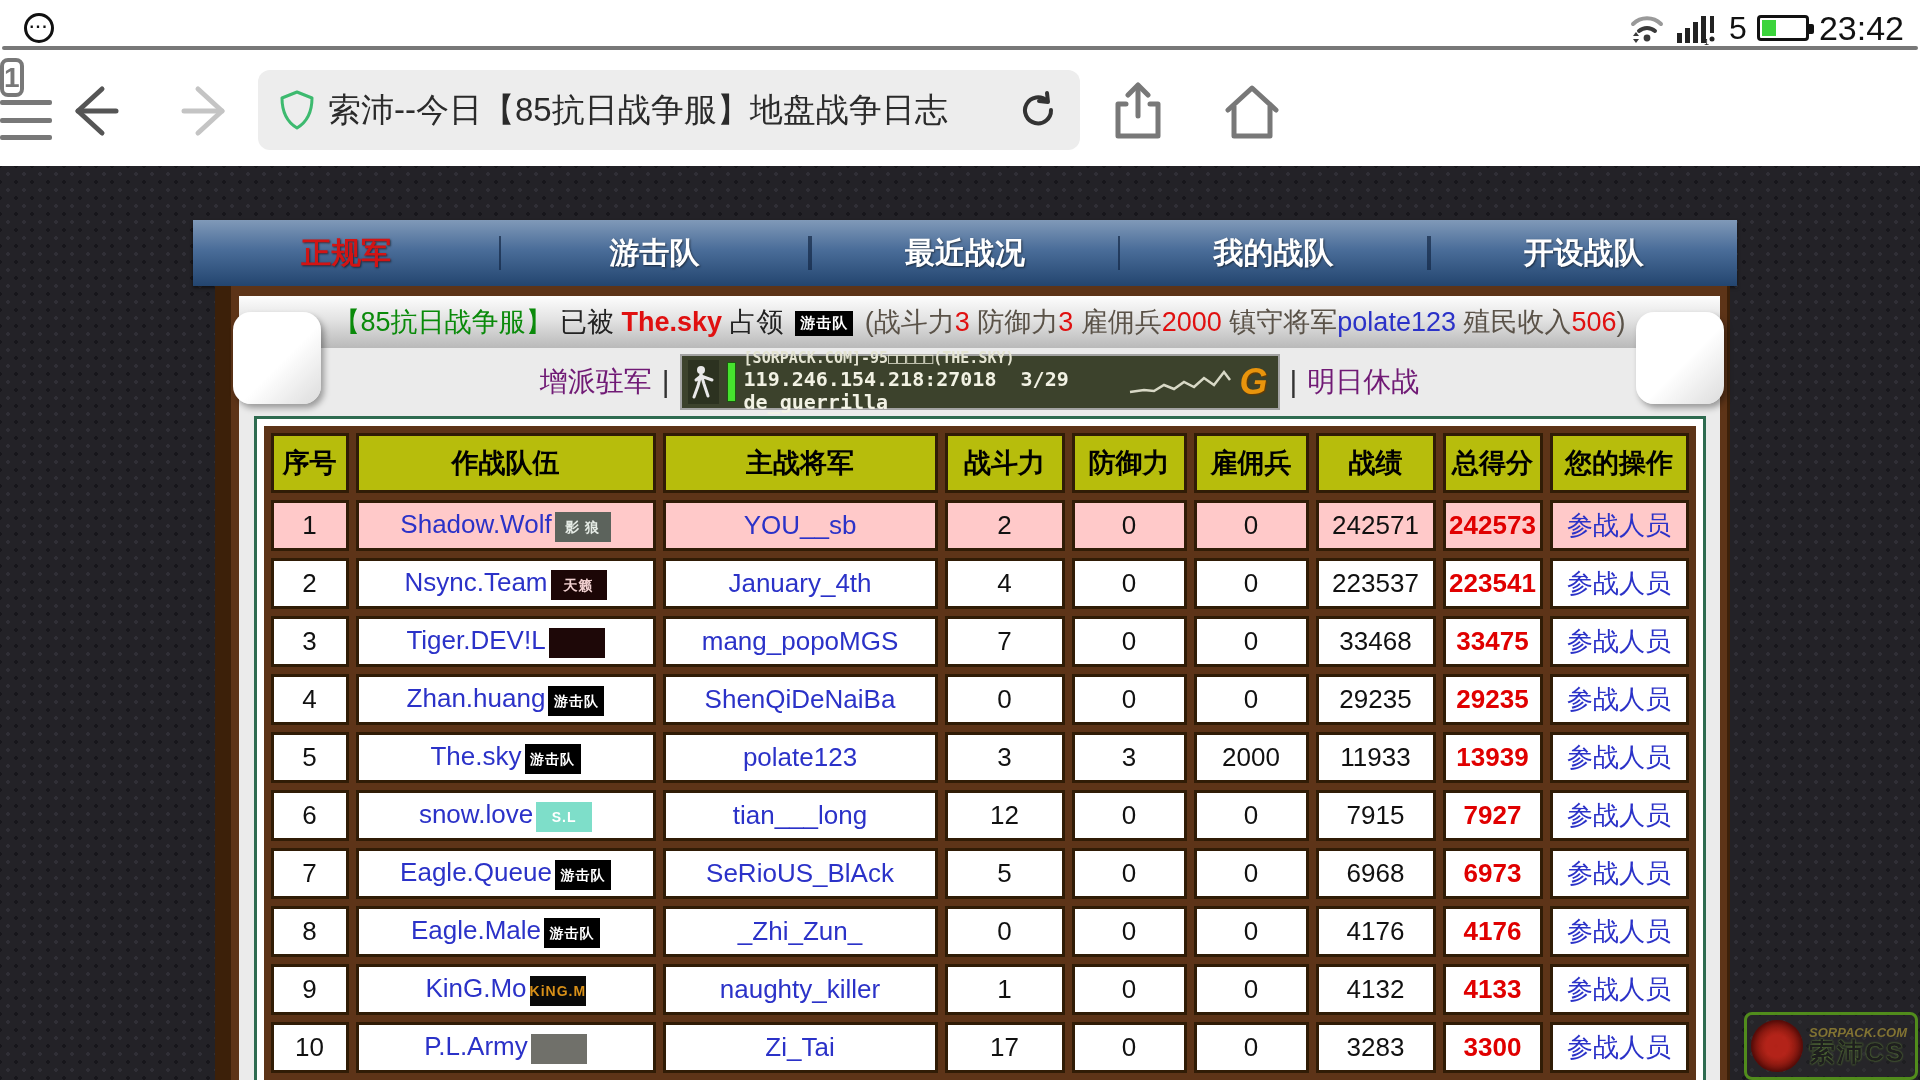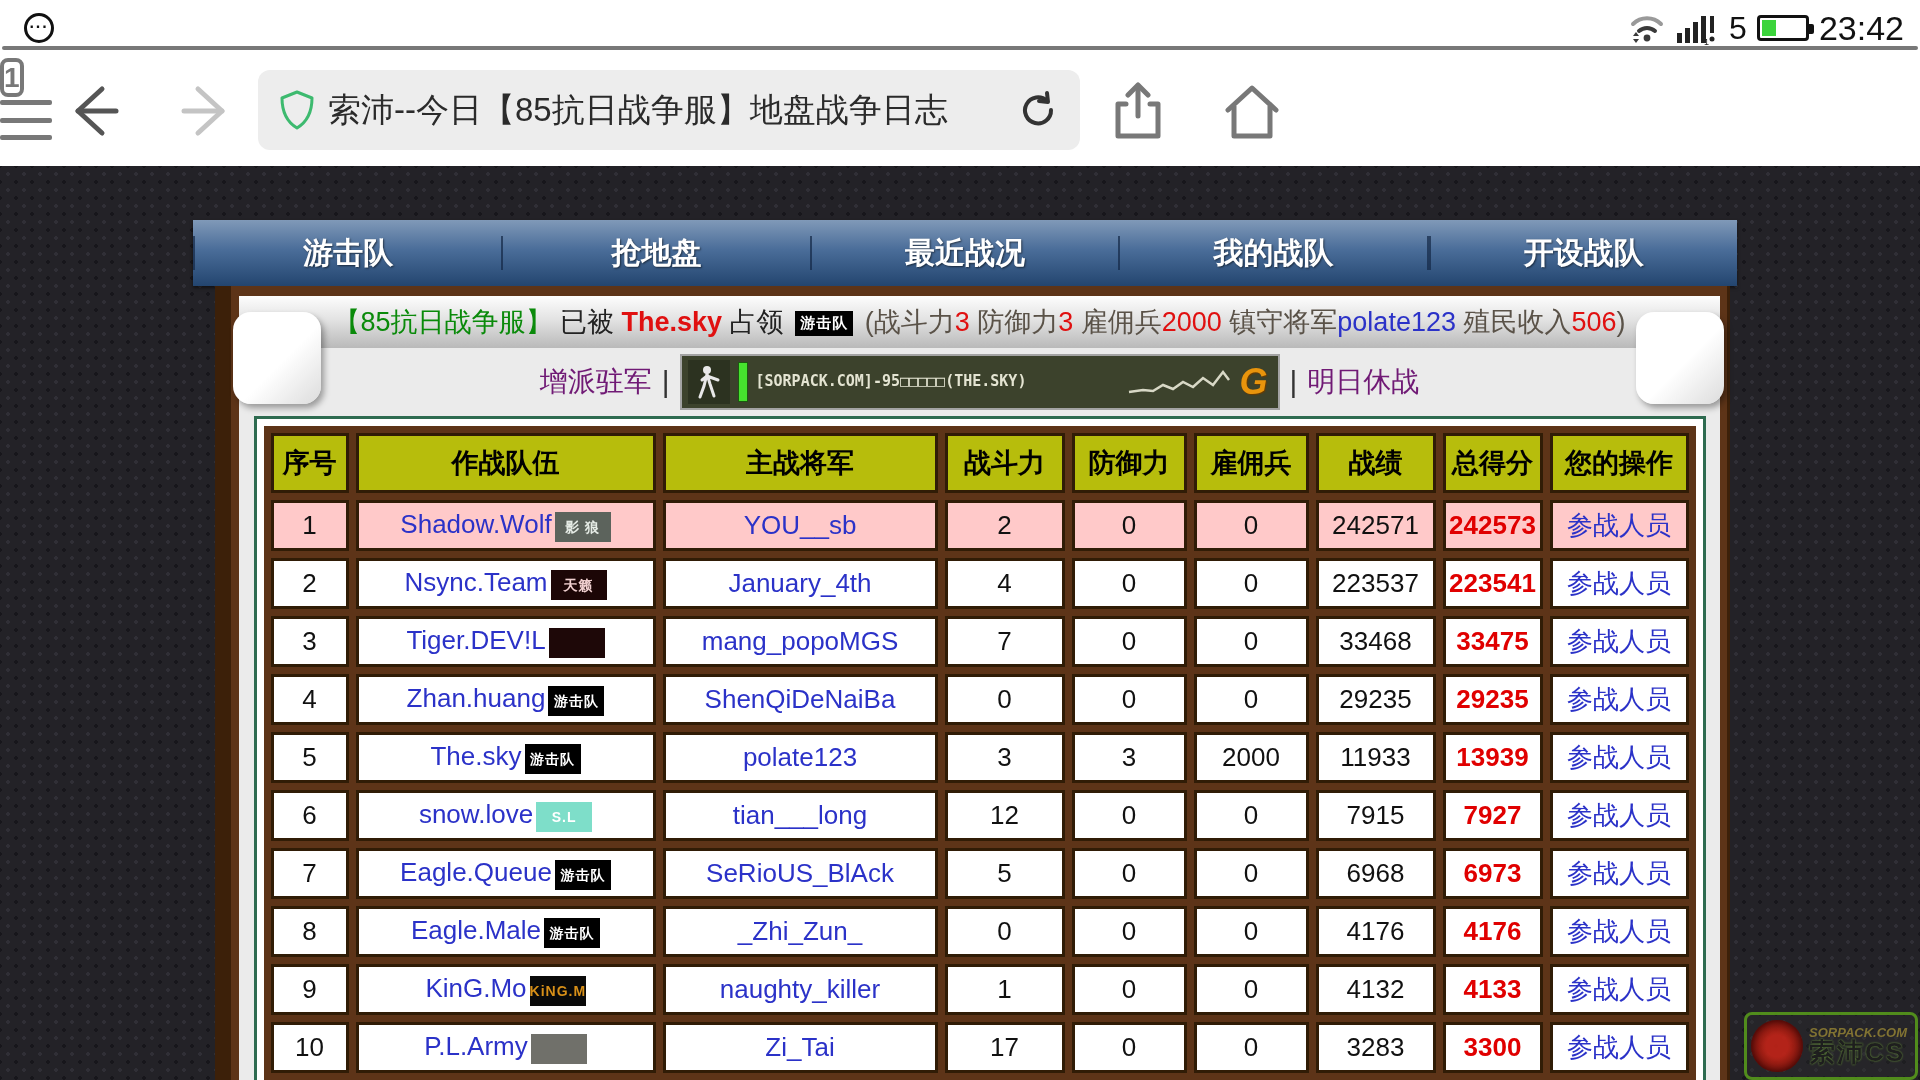--- a/index.html
+++ b/index.html
@@ -205,24 +205,24 @@
   <span id="menu-icon">
     <div></div>
       <div></div>
       <div></div>
   </span>
 </div>
 
 <div id="page">
 
   <div id="nav-bar">
+      <div class="nav-item active">正规军</div>
       <div class="nav-sep"></div>
       <div class="nav-item">游击队</div>
       <div class="nav-sep"></div>
-      <div class="nav-item">抢地盘</div>
       <div class="nav-sep"></div>
       <div class="nav-item">最近战况</div>
       <div class="nav-sep"></div>
       <div class="nav-item">我的战队</div>
       <div class="nav-sep"></div>
       <div class="nav-sep"></div>
       <div class="nav-item">开设战队</div>
     </div>
 
   <div id="content">
@@ -253,20 +253,25 @@
         <div id="cs-banner">
           <span class="cs-player">
             <svg width="30" height="36" viewBox="0 0 30 36">
               <circle cx="13" cy="6" r="4" fill="#e8e8e8"></circle>
               <path d="M13 10 L10 22 L6 33 M13 10 L16 20 L20 32 M13 12 L24 16 M8 16 L13 12" stroke="#e8e8e8" stroke-width="3" fill="none" stroke-linecap="round"></path>
             </svg>
           </span>
           <span class="cs-greenbar"></span>
           <span class="cs-text">
             <span class="cs-line1">[SORPACK.COM]-95□□□□□(THE.SKY)</span>
+            <span class="cs-line2">
+              <span>119.246.154.218:27018</span>&nbsp;
+              <span>3/29</span>&nbsp;
+              <span>de_guerrilla</span>
+            </span>
           </span>
           <span class="cs-ping">
             <svg width="104" height="32" viewBox="0 0 104 32">
               <polyline points="2,26 16,24 26,25 36,19 46,23 56,16 66,21 76,12 86,19 96,6 102,14" fill="none" stroke="#d8d8c6" stroke-width="2.5"></polyline>
             </svg>
           </span>
           <span class="cs-gs">G</span>
         </div>
 
         <span class="bar-sep">|</span>

